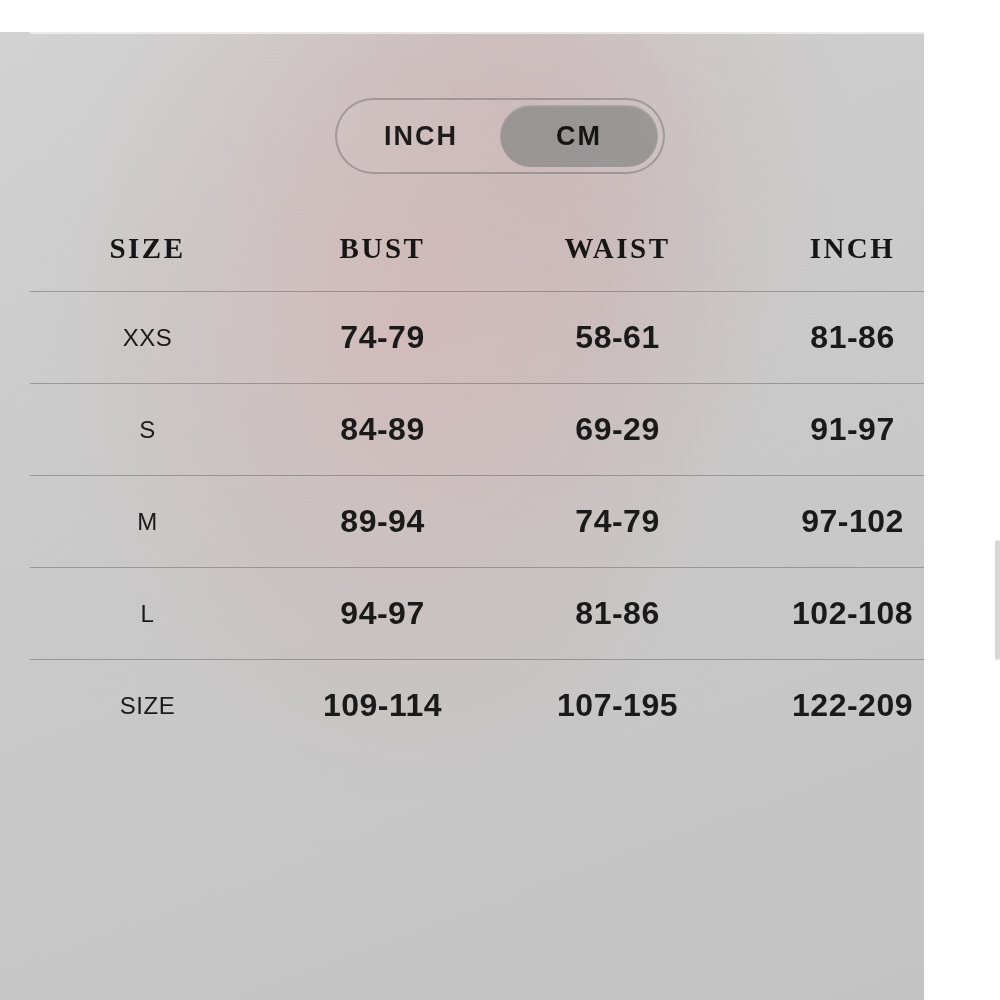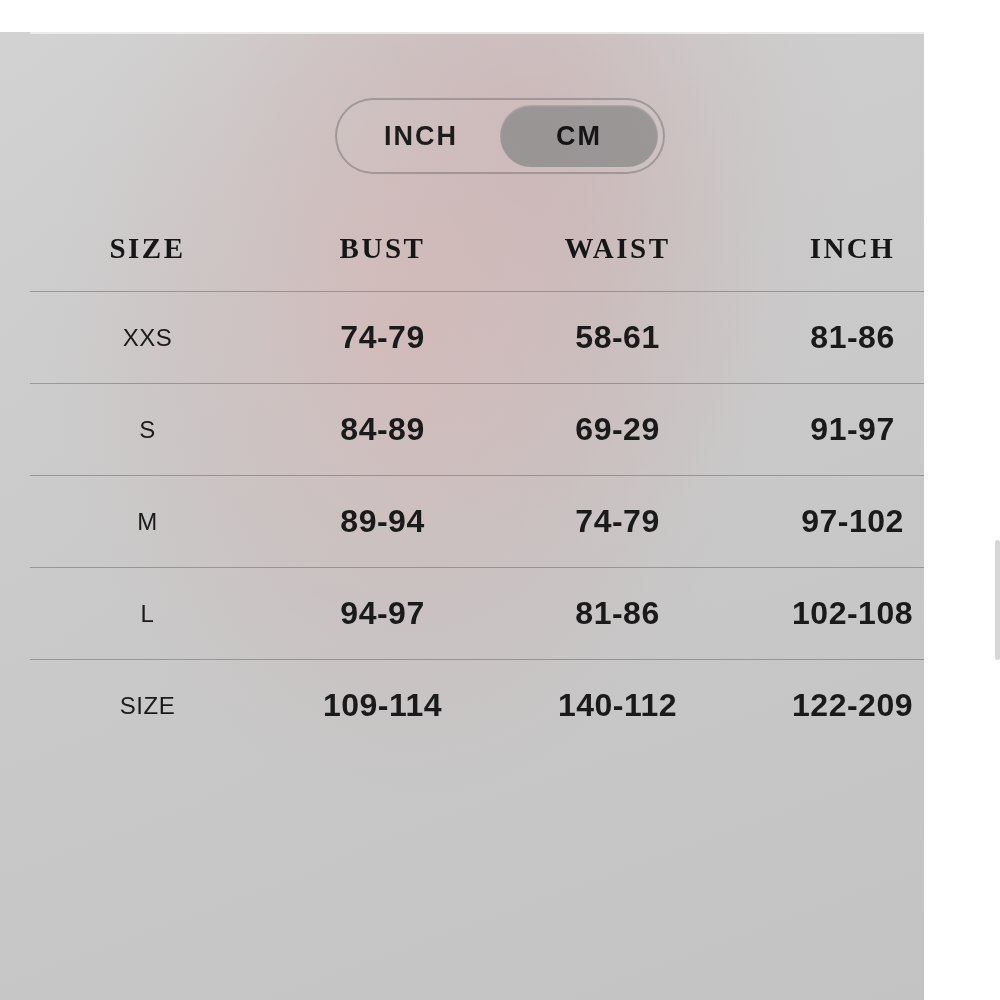--- a/index.html
+++ b/index.html
@@ -176,21 +176,21 @@
         </tr>
         <tr>
           <td class="size-col">L</td>
           <td>94-97</td>
           <td>81-86</td>
           <td>102-108</td>
         </tr>
         <tr>
           <td class="size-col">SIZE</td>
           <td>109-114</td>
-          <td>140-112</td>
+          <td>107-195</td>
           <td>122-209</td>
         </tr>
       </tbody>
     </table>
 
   </div>
 
   <div class="scroll-sliver"></div>
 
 </div>

